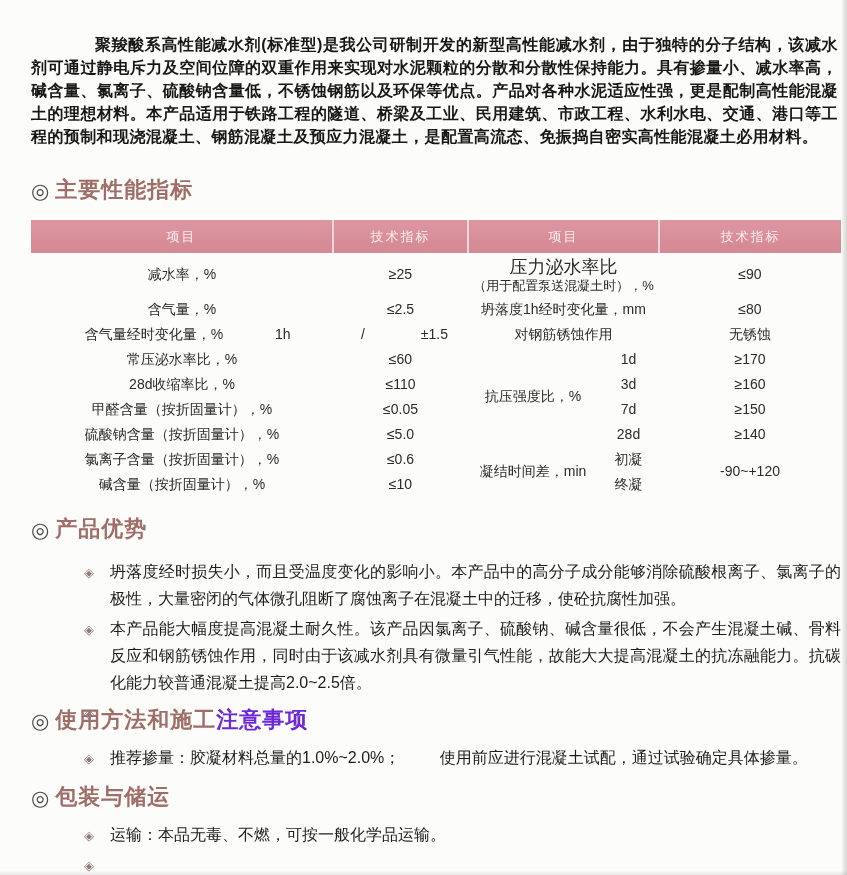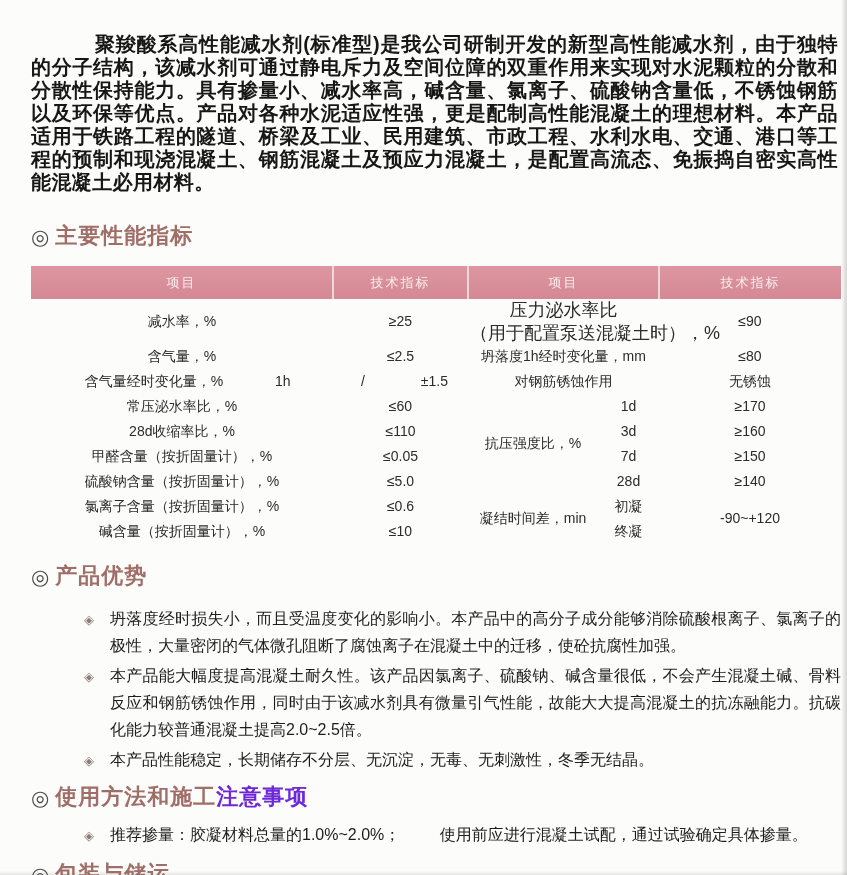--- a/index.html
+++ b/index.html
@@ -20,21 +20,21 @@
   .scan-edge-bottom {
     position:absolute; left:0; bottom:0; width:100%; height:4px;
     background:linear-gradient(to bottom, rgba(120,120,115,0) 0%, rgba(120,120,115,0.18) 100%);
     pointer-events:none;
   }
   .content { padding:33px 9px 0 31px; }
 
   .intro {
     margin:0;
     width:807px;
-    font-size:20px;
+    font-size:16px;
     line-height:23px;
     font-weight:600;
     letter-spacing:0.4px;
     text-align:justify;
     text-indent:64px;
     color:#171717;
   }
 
   h2.section {
     display:flex; align-items:center;
@@ -79,21 +79,21 @@
   table.perf td {
     text-align:center;
     vertical-align:middle;
     height:25px;
     padding:0 2px;
     font-weight:500;
     line-height:1.25;
   }
   table.perf tr.row-tall td { height:44px; }
   .twoline .l1 { display:block; font-size:18px; }
-  .twoline .l2 { display:block; font-size:18px; white-space:nowrap; }
+  .twoline .l2 { display:block; font-size:13px; white-space:nowrap; }
   td.cell-flex-item { padding:0; }
   .flex-wrap2 { display:flex; align-items:center; justify-content:center; }
   .flex-wrap2 .lbl { flex:1; }
   .flex-wrap2 .tag { width:56px; text-align:left; }
   .flex-val { display:flex; align-items:center; justify-content:space-between; padding:0 18px 0 26px; }
 
   ul.bullets { list-style:none; margin:0; padding:0; width:816px; }
   ul.bullets li {
     position:relative;
     padding-left:79px;
@@ -219,21 +219,20 @@
     <li>
       <span class="mark">◈</span>
       <span>坍落度经时损失小，而且受温度变化的影响小。本产品中的高分子成分能够消除硫酸根离子、氯离子的极性，大量密闭的气体微孔阻断了腐蚀离子在混凝土中的迁移，使砼抗腐性加强。</span>
     </li>
     <li>
       <span class="mark">◈</span>
       <span>本产品能大幅度提高混凝土耐久性。该产品因氯离子、硫酸钠、碱含量很低，不会产生混凝土碱、骨料反应和钢筋锈蚀作用，同时由于该减水剂具有微量引气性能，故能大大提高混凝土的抗冻融能力。抗碳化能力较普通混凝土提高2.0~2.5倍。</span>
     </li>
     <li>
       <span class="mark">◈</span>
-      <span>本产品性能稳定，长期储存不分层、无沉淀，无毒、无刺激性，冬季无结晶。</span>
     </li>
   </ul>
 
   <h2 class="section" id="h-usage">
     <span class="ring">◎</span>
     <span>使用方法和施工</span>
     <span class="sub-gray">注意事项</span>
   </h2>
 
   <ul class="bullets">

